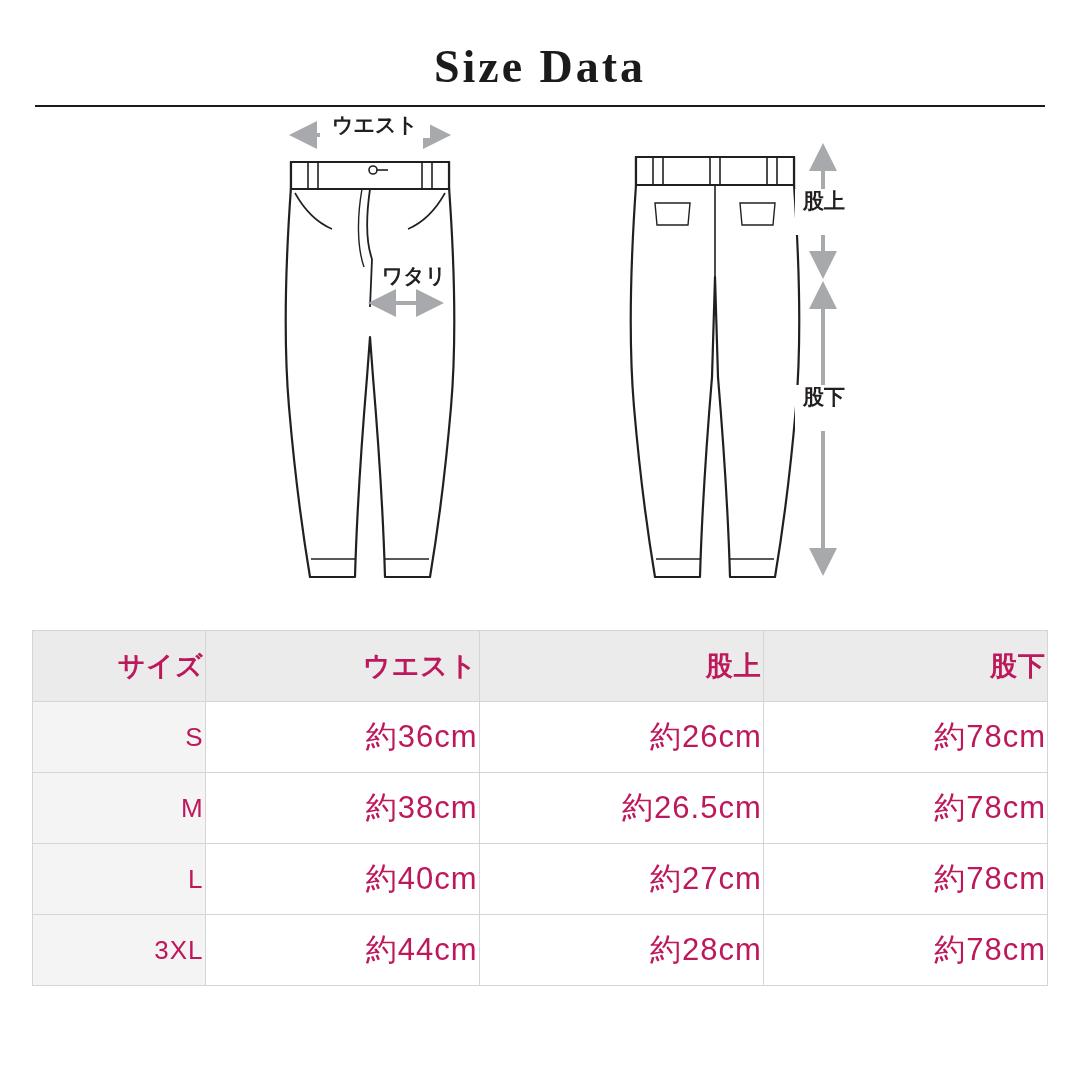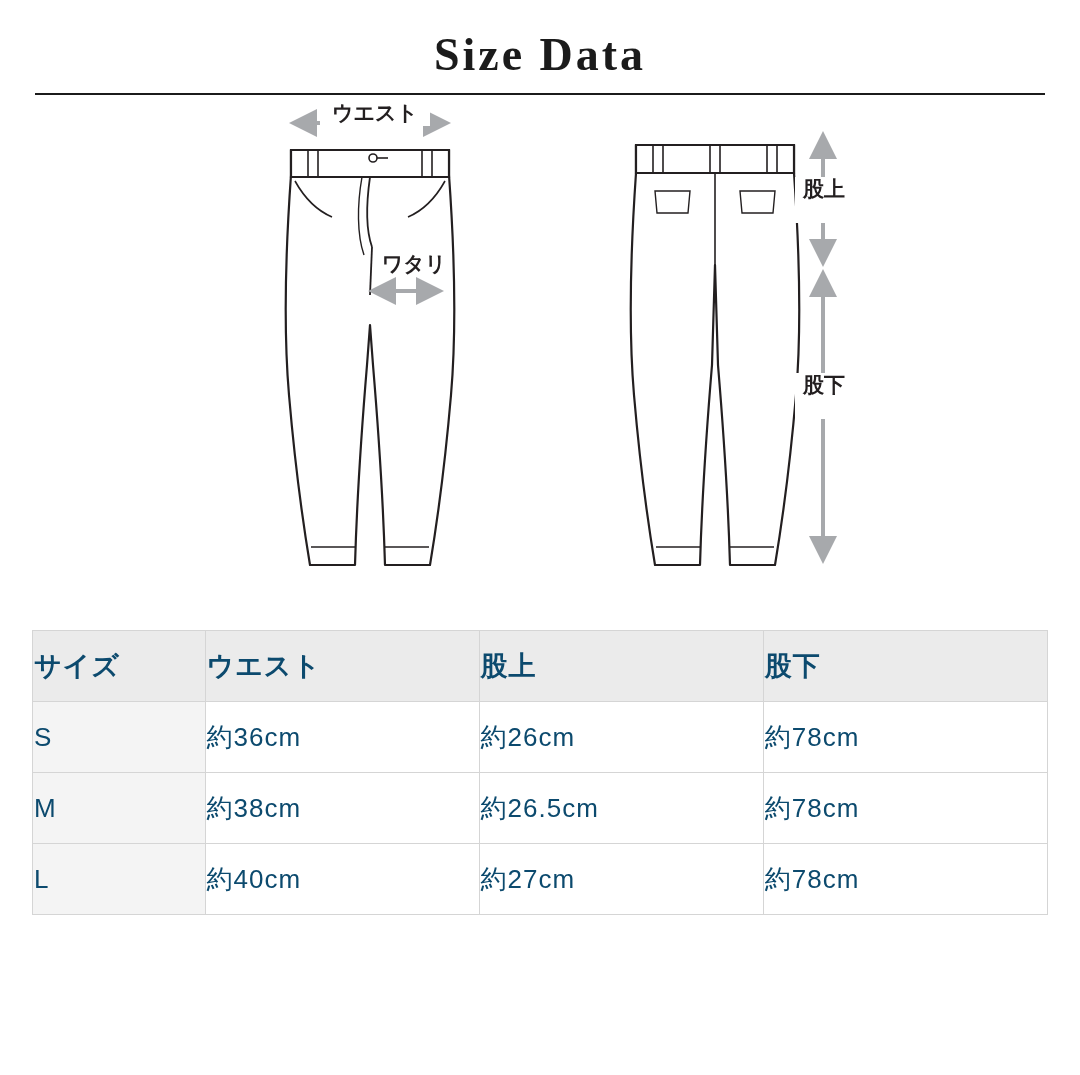--- a/index.html
+++ b/index.html
@@ -11,21 +11,21 @@
     width: 1080px;
     height: 1075px;
     font-family: "Liberation Sans", sans-serif;
     color: #231f20;
     position: relative;
     overflow: hidden;
   }
 
   
   .title-block {
-    padding-top: 30px;
+    padding-top: 42px;
     text-align: center;
   }
   .title-text {
     font-family: "Liberation Serif", serif;
     font-size: 46px;
     font-weight: 700;
     letter-spacing: 3px;
     color: #1b1b1b;
     line-height: 1.1;
   }
@@ -54,34 +54,34 @@
     width: 1016px;
   }
   table.size-table {
     border-collapse: collapse;
     width: 100%;
     table-layout: fixed;
   }
   table.size-table th,
   table.size-table td {
     border: 1px solid #d5d5d5;
-    text-align: left;
+    text-align: right;
     font-family: "Liberation Sans", sans-serif;
-    color: #0c4a6e;
+    color: #be185d;
   }
   table.size-table th {
     background: #ebebeb;
     font-size: 27px;
     font-weight: 700;
     height: 68px;
     letter-spacing: 1px;
   }
   table.size-table td {
     height: 68px;
-    font-size: 26px;
+    font-size: 31px;
     letter-spacing: 1px;
     background: #ffffff;
   }
   table.size-table td.size-col {
     background: #f4f4f4;
     font-size: 26px;
   }
   table.size-table col.c0 { width: 17%; }
   table.size-table col.c1 { width: 27%; }
   table.size-table col.c2 { width: 28%; }
@@ -212,15 +212,21 @@
         <td>約38cm</td>
         <td>約26.5cm</td>
         <td>約78cm</td>
       </tr>
       <tr>
         <td class="size-col">L</td>
         <td>約40cm</td>
         <td>約27cm</td>
         <td>約78cm</td>
       </tr>
+      <tr>
+        <td class="size-col">3XL</td>
+        <td>約44cm</td>
+        <td>約28cm</td>
+        <td>約78cm</td>
+      </tr>
     </tbody>
   </table>
 </div>
 
 </body></html>

